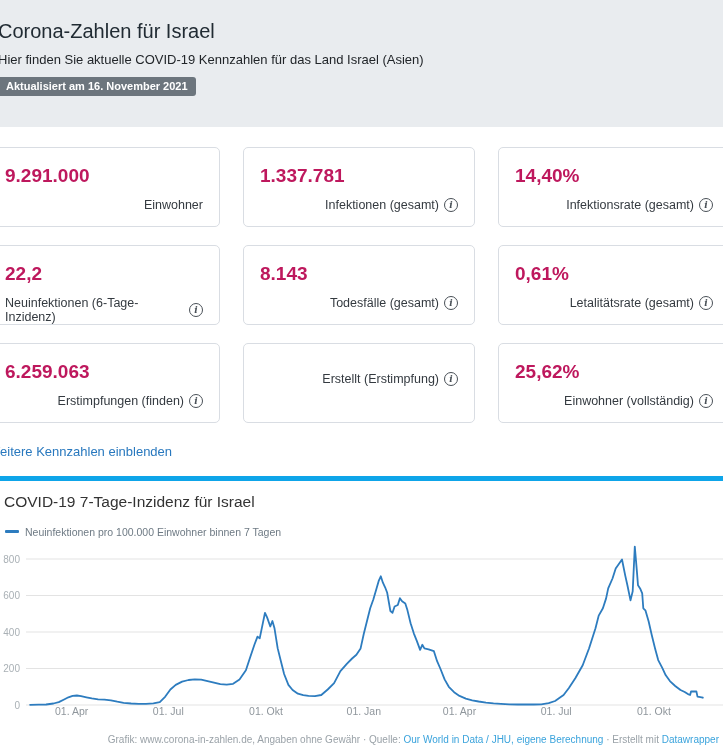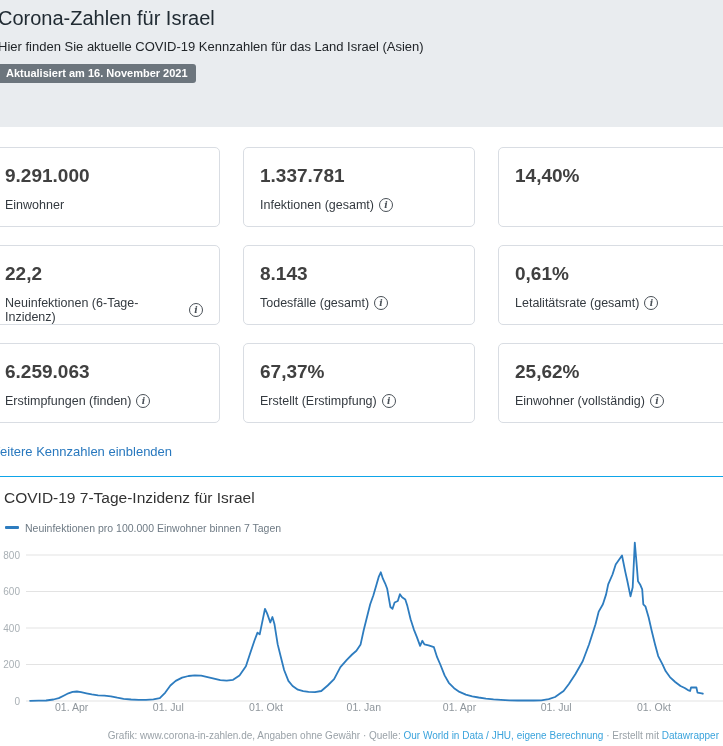--- a/index.html
+++ b/index.html
@@ -1,52 +1,52 @@
 <!DOCTYPE html>
 <html lang="de"><head>
 <meta charset="utf-8">
 <style>
   html,body{margin:0;padding:0;}
   body{
     width:723px;height:746px;overflow:hidden;background:#ffffff;
     font-family:"Liberation Sans",sans-serif;position:relative;
   }
   
-  .header-band{background:#e9ecef;height:127px;box-sizing:border-box;padding-top:5px;}
+  .header-band{background:#e9ecef;height:127px;box-sizing:border-box;padding-top:18px;}
   .shift{margin-left:-10px;padding-left:8px;}
   .page-title{font-size:20px;font-weight:400;color:#212b33;margin:0;line-height:26px;}
   .page-subtitle{font-size:13px;color:#212529;margin:8px 0 0 0;line-height:16px;}
   .updated-badge{
     display:inline-block;margin-top:9px;background:#6c757d;color:#ffffff;
     font-size:11px;font-weight:700;padding:3px 8px 4px 8px;border-radius:3px;line-height:12px;
   }
   
   .cards{
     display:grid;grid-template-columns:repeat(3,232px);column-gap:23px;row-gap:18px;
     margin-left:-12px;margin-top:20px;width:760px;
   }
   .card{
     background:#fff;border:1px solid #d9dde3;border-radius:5px;height:80px;
     box-sizing:border-box;padding:17px 16px 0 16px;
   }
-  .card-value{font-size:19px;font-weight:700;color:#404040;line-height:22px;}
-  .card-label{font-size:12.5px;color:#343a40;margin-top:11px;line-height:14px;display:flex;align-items:center;}
+  .card-value{font-size:19px;font-weight:700;color:#be185d;line-height:22px;}
+  .card-label{font-size:12.5px;color:#343a40;margin-top:11px;line-height:14px;display:flex;align-items:center;justify-content:flex-end;}
   .info-icon{
     display:inline-flex;align-items:center;justify-content:center;
     width:12px;height:12px;border:1px solid #495057;border-radius:50%;
     margin-left:5px;color:#495057;flex:0 0 auto;
   }
   .info-icon::before{content:"i";font:italic 700 9px "DejaVu Serif",serif;line-height:1;}
   
   .more-link{
     display:inline-block;margin-left:-12px;margin-top:21px;color:#2878be;
     font-size:13px;text-decoration:none;line-height:16px;
   }
   
-  .chart-panel{border-top:1px solid #0ea5e9;margin-top:16px;padding-top:11px;}
+  .chart-panel{border-top:5px solid #0ea5e9;margin-top:16px;padding-top:11px;}
   .chart-heading{font-size:15.5px;font-weight:400;color:#333333;margin:0 0 0 4px;line-height:19px;}
   .chart-legend{margin:14px 0 0 5px;display:flex;align-items:center;height:13px;}
   .legend-swatch{width:14px;height:3px;background:#2d7cbf;border-radius:1px;flex:0 0 auto;}
   .legend-label{font-size:10.5px;color:#6e7a84;margin-left:6px;line-height:12px;}
   .chart-svg{display:block;margin-top:0;}
   
   .chart-footer{margin:13px 4px 0 4px;font-size:10px;color:#9aa2a8;line-height:12px;text-align:right;}
   .chart-footer a{color:#3aa3dc;text-decoration:none;}
 </style>
 </head>
@@ -71,20 +71,24 @@
   </div>
   <div class="card">
     <div class="card-value">1.337.781</div>
     <div class="card-label">
       <span>Infektionen (gesamt)</span>
       <span class="info-icon"></span>
     </div>
   </div>
   <div class="card">
     <div class="card-value">14,40%</div>
+    <div class="card-label">
+      <span>Infektionsrate (gesamt)</span>
+      <span class="info-icon"></span>
+    </div>
   </div>
   <div class="card">
     <div class="card-value">22,2</div>
     <div class="card-label">
       <span>Neuinfektionen (6-Tage-Inzidenz)</span>
       <span class="info-icon"></span>
     </div>
   </div>
   <div class="card">
     <div class="card-value">8.143</div>
@@ -101,21 +105,20 @@
     </div>
   </div>
   <div class="card">
     <div class="card-value">6.259.063</div>
     <div class="card-label">
       <span>Erstimpfungen (finden)</span>
       <span class="info-icon"></span>
     </div>
   </div>
   <div class="card">
-    <div class="card-value">67,37%</div>
     <div class="card-label">
       <span>Erstellt (Erstimpfung)</span>
       <span class="info-icon"></span>
     </div>
   </div>
   <div class="card">
     <div class="card-value">25,62%</div>
     <div class="card-label">
       <span>Einwohner (vollständig)</span>
       <span class="info-icon"></span>

